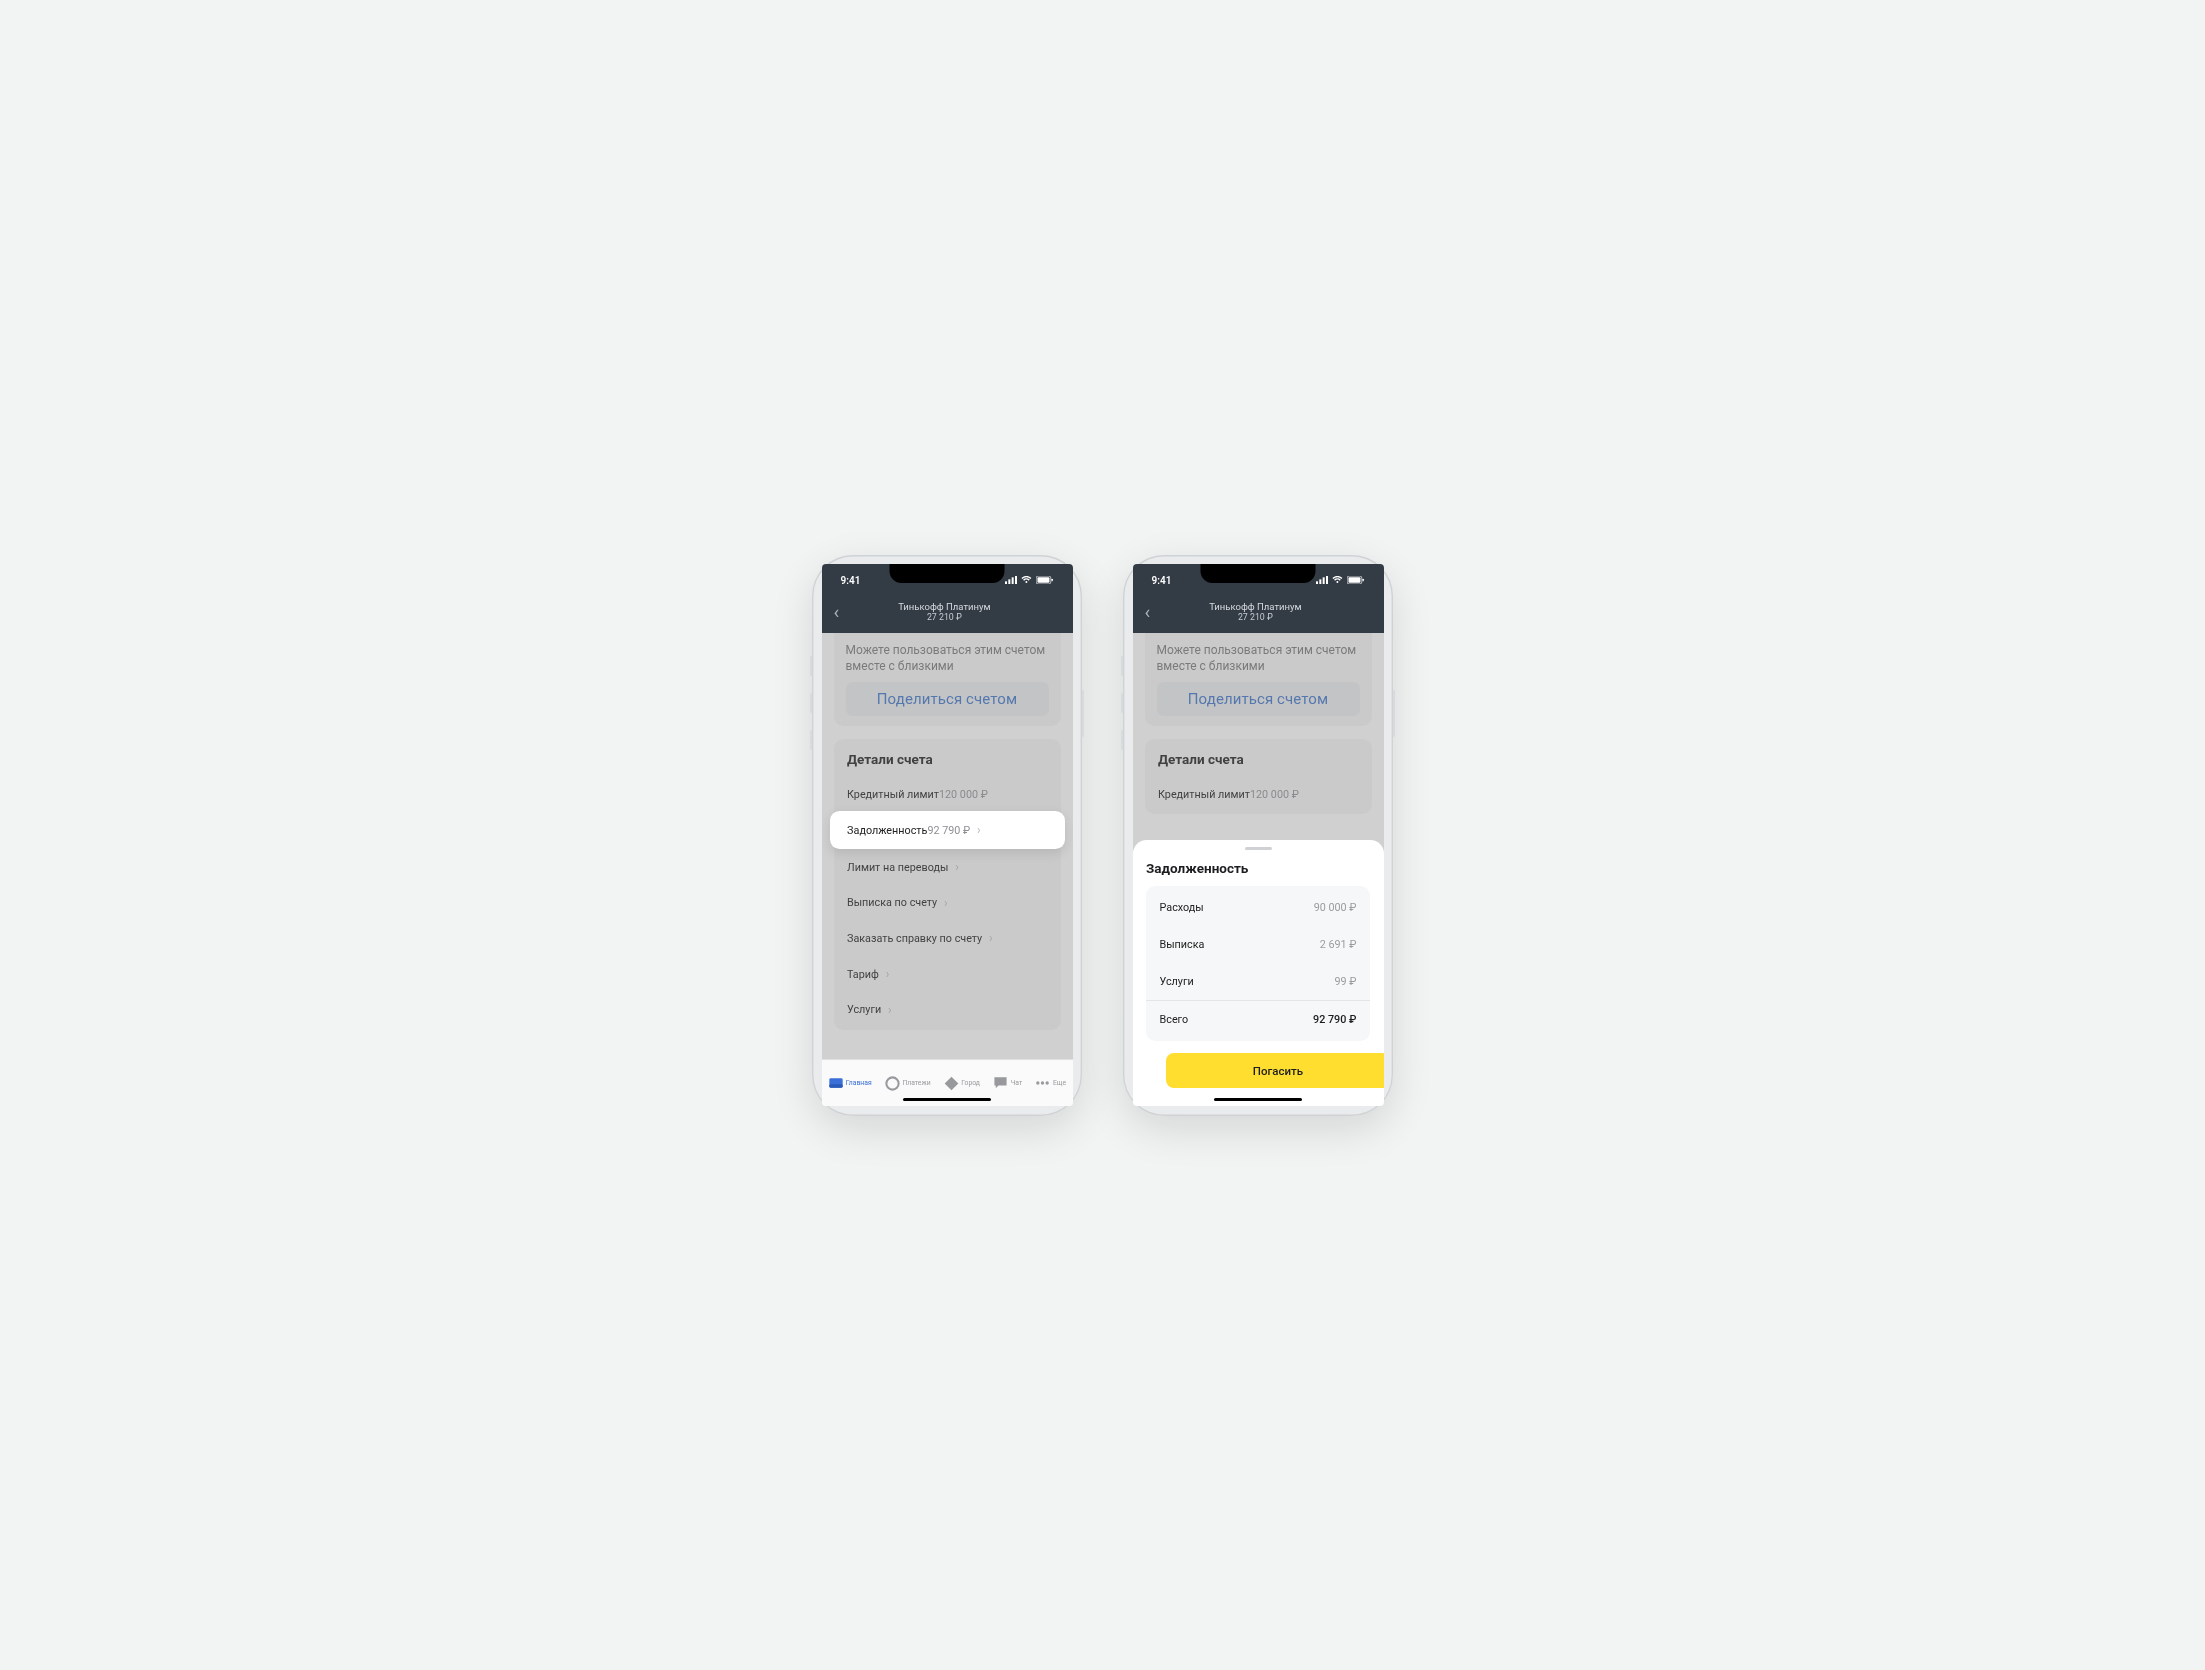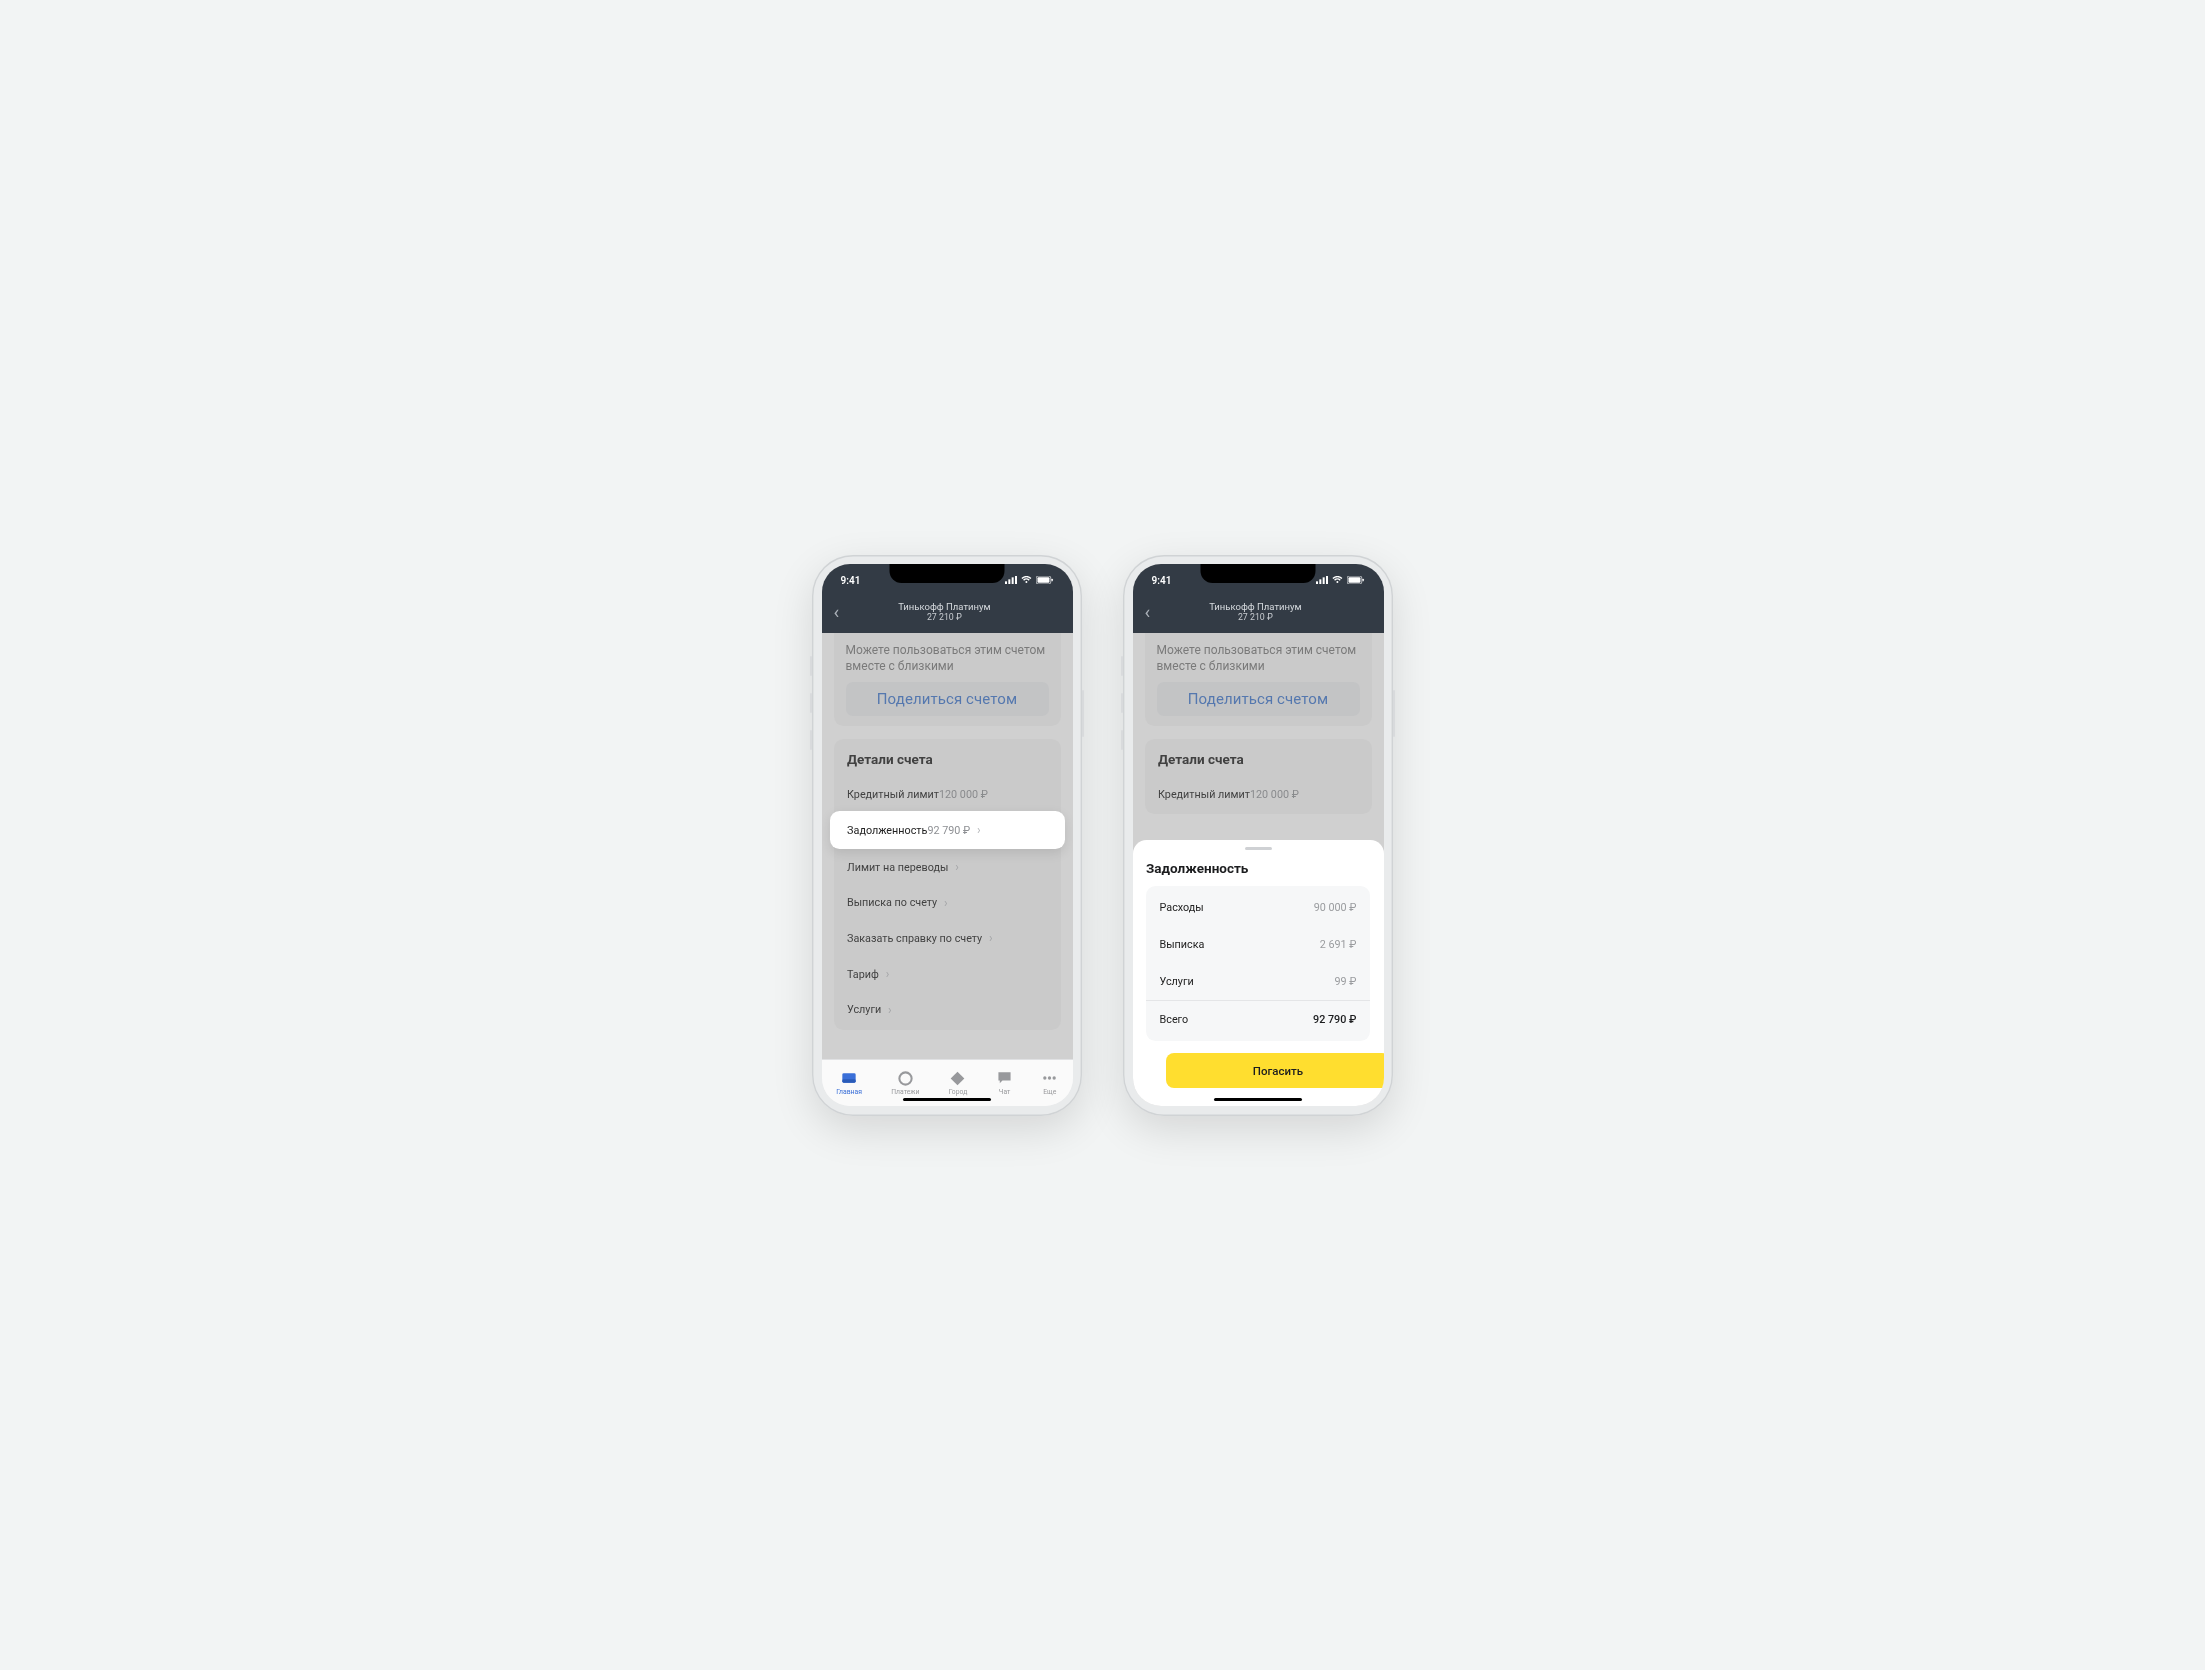--- a/index.html
+++ b/index.html
@@ -2,42 +2,42 @@
 <html style="font-size:10.8px"><head>
 <meta charset="utf-8">
 <style>
   * { box-sizing: border-box; margin: 0; padding: 0; font-family: -apple-system, BlinkMacSystemFont, "Segoe UI", Roboto, sans-serif; }
   body { background: #f2f4f4; display: flex; justify-content: center; align-items: center; min-height: 100vh; padding: 27px; }
   .stage { display: flex; gap: 41px; }
   .phone { width: 270px; height: 561px; background: #e9ebec; border-radius: 41px; padding: 9.5px; box-shadow: 0 13.5px 41px rgba(0,0,0,0.12), inset 0 0 0 1.4px #d0d3d5; position: relative; }
   .phone::before, .phone::after { content: ""; position: absolute; background: #d8dadc; border-radius: 2.7px; }
   .phone::before { left: -2px; top: 101px; width: 2px; height: 20px; box-shadow: 0 37px 0 #d8dadc, 0 74px 0 #d8dadc; }
   .phone::after { right: -2px; top: 135px; width: 2px; height: 47px; }
-  .screen { width: 100%; height: 100%; background: #f5f5f5; border-radius: 28px; overflow: hidden; position: relative; display: flex; flex-direction: column; }
+  .screen { width: 100%; height: 100%; background: #f5f5f5; border-radius: 4px; overflow: hidden; position: relative; display: flex; flex-direction: column; }
   .notch { position: absolute; top: 0; left: 50%; transform: translateX(-50%); width: 115px; height: 19px; background: #000; border-radius: 0 0 12px 12px; z-index: 20; }
   .status-bar { height: 32px; background: #333b45; display: flex; justify-content: space-between; align-items: center; padding: 0 19px; color: #fff; font-size: 10px; font-weight: 600; }
   .status-right { display: flex; gap: 4px; align-items: center; }
   .nav-header { background: #333b45; color: #fff; display: flex; align-items: center; padding: 4px 8px 9.5px; position: relative; }
   .back-chev { font-size: 19px; color: #aab0b8; padding: 0 4px; }
   .nav-center { flex: 1; text-align: center; }
   .nav-title { font-size: 9.5px; color: #d6dade; font-weight: 400; }
   .nav-sub { font-size: 8.8px; color: #c7cbd0; }
   .content { flex: 1; overflow: hidden; background: #f5f5f5; position: relative; }
   .dimmed::after { content: ""; position: absolute; inset: 0; background: rgba(130,130,130,0.32); z-index: 2; pointer-events: none; }
   .share-card { margin: 0 12px 13.5px; background: #ececec; border-radius: 0 0 9.5px 9.5px; padding: 9.5px 12px 9.5px; }
   .share-text { color: #777; font-size: 12px; line-height: 1.35; margin-bottom: 8px; }
   .share-btn { width: 100%; background: #e2e3e5; border: none; border-radius: 6.8px; padding: 8px; color: #4074c4; font-size: 15px; letter-spacing: 0.1px; }
   .details-card { margin: 0 12px; background: #ececec; border-radius: 9.5px; padding: 12px 0 2.7px; }
   .details-title { font-size: 13.5px; font-weight: 700; color: #222; padding: 0 13.5px 9.5px; }
   .row { display: flex; align-items: center; justify-content: flex-start; padding: 10.8px 13.5px; font-size: 10.8px; color: #222; position: relative; }
   .row .value { color: #8d8f93; }
   .chev { color: #b5b7ba; font-size: 12px; margin-left: 6.8px; }
   .row.highlight { background: #fff; border-radius: 9.5px; box-shadow: 0 4px 12px rgba(0,0,0,0.1); margin: 0 -4px; padding: 12px 17.6px; z-index: 5; position: relative; }
   .tabbar { height: 47px; background: #fafafa; border-top: 0.7px solid #e0e1e3; display: flex; justify-content: space-around; align-items: center; }
-  .tab { display: flex; flex-direction: column; align-items: center; gap: 2px; font-size: 6.8px; color: #98999c; }
+  .tab { display: flex; flex-direction: row; align-items: center; gap: 2px; font-size: 6.8px; color: #98999c; }
   .tab.active { color: #3a6fd8; }
   .tab-icon { width: 16px; height: 15px; display: flex; align-items: center; justify-content: center; }
   .home-ind { position: absolute; bottom: 4.7px; left: 50%; transform: translateX(-50%); width: 88px; height: 3.4px; background: #000; border-radius: 2px; z-index: 30; }
   .sheet { position: absolute; left: 0; right: 0; bottom: 0; background: #fff; border-radius: 13.5px 13.5px 0 0; z-index: 10; padding: 6.8px 13.5px 17.6px; }
   .grabber { width: 27px; height: 3.4px; background: #cfd1d4; border-radius: 2px; margin: 0 auto 9.5px; }
   .sheet-title { font-size: 13.5px; font-weight: 700; color: #1c1d1f; margin-bottom: 10.8px; }
   .sheet-card { background: #f6f7f8; border-radius: 9.5px; padding: 2.7px 0; }
   .srow { display: flex; justify-content: space-between; padding: 12px 13.5px; font-size: 10.8px; color: #222; }
   .srow .value { color: #9a9c9f; }
   .srow.total { border-top: 0.7px solid #e4e5e7; align-items: center; }

